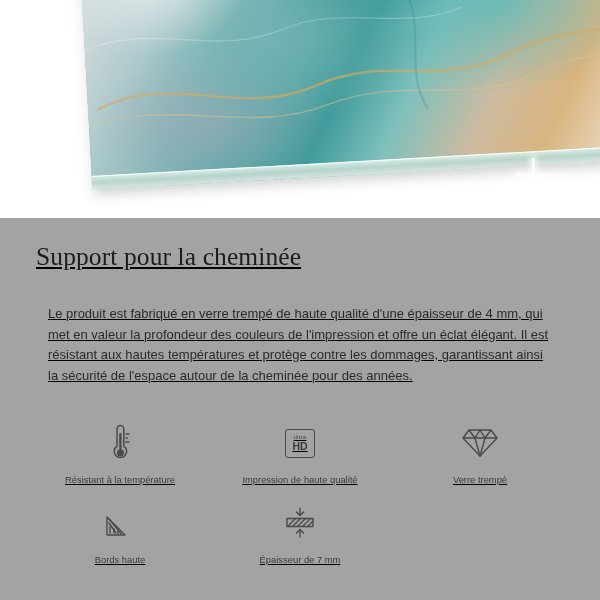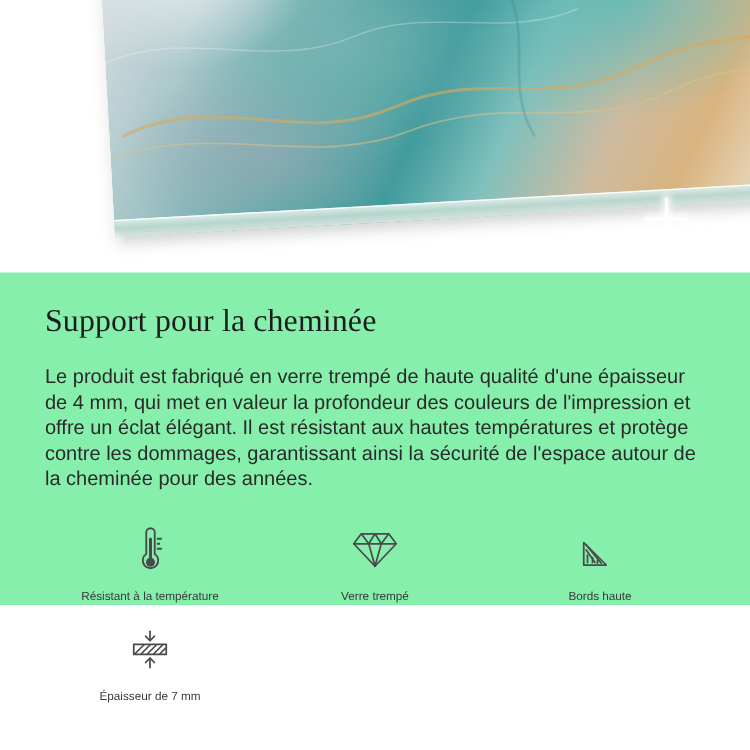--- a/index.html
+++ b/index.html
@@ -9,23 +9,24 @@
   body {
     width: 600px;
     height: 600px;
     background: #ffffff;
     font-family: "Liberation Sans", sans-serif;
     overflow: hidden;
   }
   .page {
     position: relative;
     width: 600px;
-    height: 484px;
-    background: #86efac;
+    height: 600px;
+    background: #a3a3a3;
     box-sizing: border-box;
+    text-decoration: underline;
   }
 
   
   .hero {
     position: relative;
     width: 600px;
     height: 218px;
     overflow: hidden;
     background: #ffffff;
   }
@@ -114,23 +115,23 @@
     font-size: 25.5px;
     line-height: 33px;
     font-weight: 400;
     color: #1c1c1c;
     letter-spacing: 0.1px;
   }
   .headline .line2 {
     display: block;
   }
   .body-copy {
-    margin: 0;
+    margin: 12px;
     padding-top: 19px;
-    font-size: 16px;
+    font-size: 13px;
     line-height: 20.5px;
     color: #2a2a2a;
     max-width: 532px;
   }
 
   
   .features {
     padding: 22px 30px 0 30px;
     box-sizing: border-box;
     display: grid;
@@ -223,20 +224,29 @@
           <circle cx="15.4" cy="29.8" r="3.6" fill="#4a4a4a" stroke="none"></circle>
           <rect x="14.2" y="10" width="2.4" height="17" rx="1.2" fill="#4a4a4a" stroke="none"></rect>
           <line x1="20.5" y1="11" x2="24.5" y2="11"></line>
           <line x1="20.5" y1="15" x2="23" y2="15"></line>
           <line x1="20.5" y1="19" x2="24.5" y2="19"></line>
         </svg>
       </div>
       <div class="feature-label">Résistant à la température</div>
     </div>
 
+    <div class="feature">
+      <div class="feature-icon">
+        <div class="ultrahd-box">
+          <span class="u1">ultra</span>
+          <span class="u2">HD</span>
+        </div>
+      </div>
+      <div class="feature-label">Impression de haute qualité</div>
+    </div>
 
 
     <div class="feature">
       <div class="feature-icon">
         <svg width="38" height="34" viewBox="0 0 38 34" fill="none" stroke="#4a4a4a" stroke-width="1.4" stroke-linejoin="round">
           <path d="M8 4 h22 l6 8 -17 18 -17 -18z"></path>
           <path d="M2 12 h34"></path>
           <path d="M8 4 l6 8 5-8"></path>
           <path d="M30 4 l-6 8 -5-8"></path>
           <path d="M14 12 l5 18 5-18"></path>

